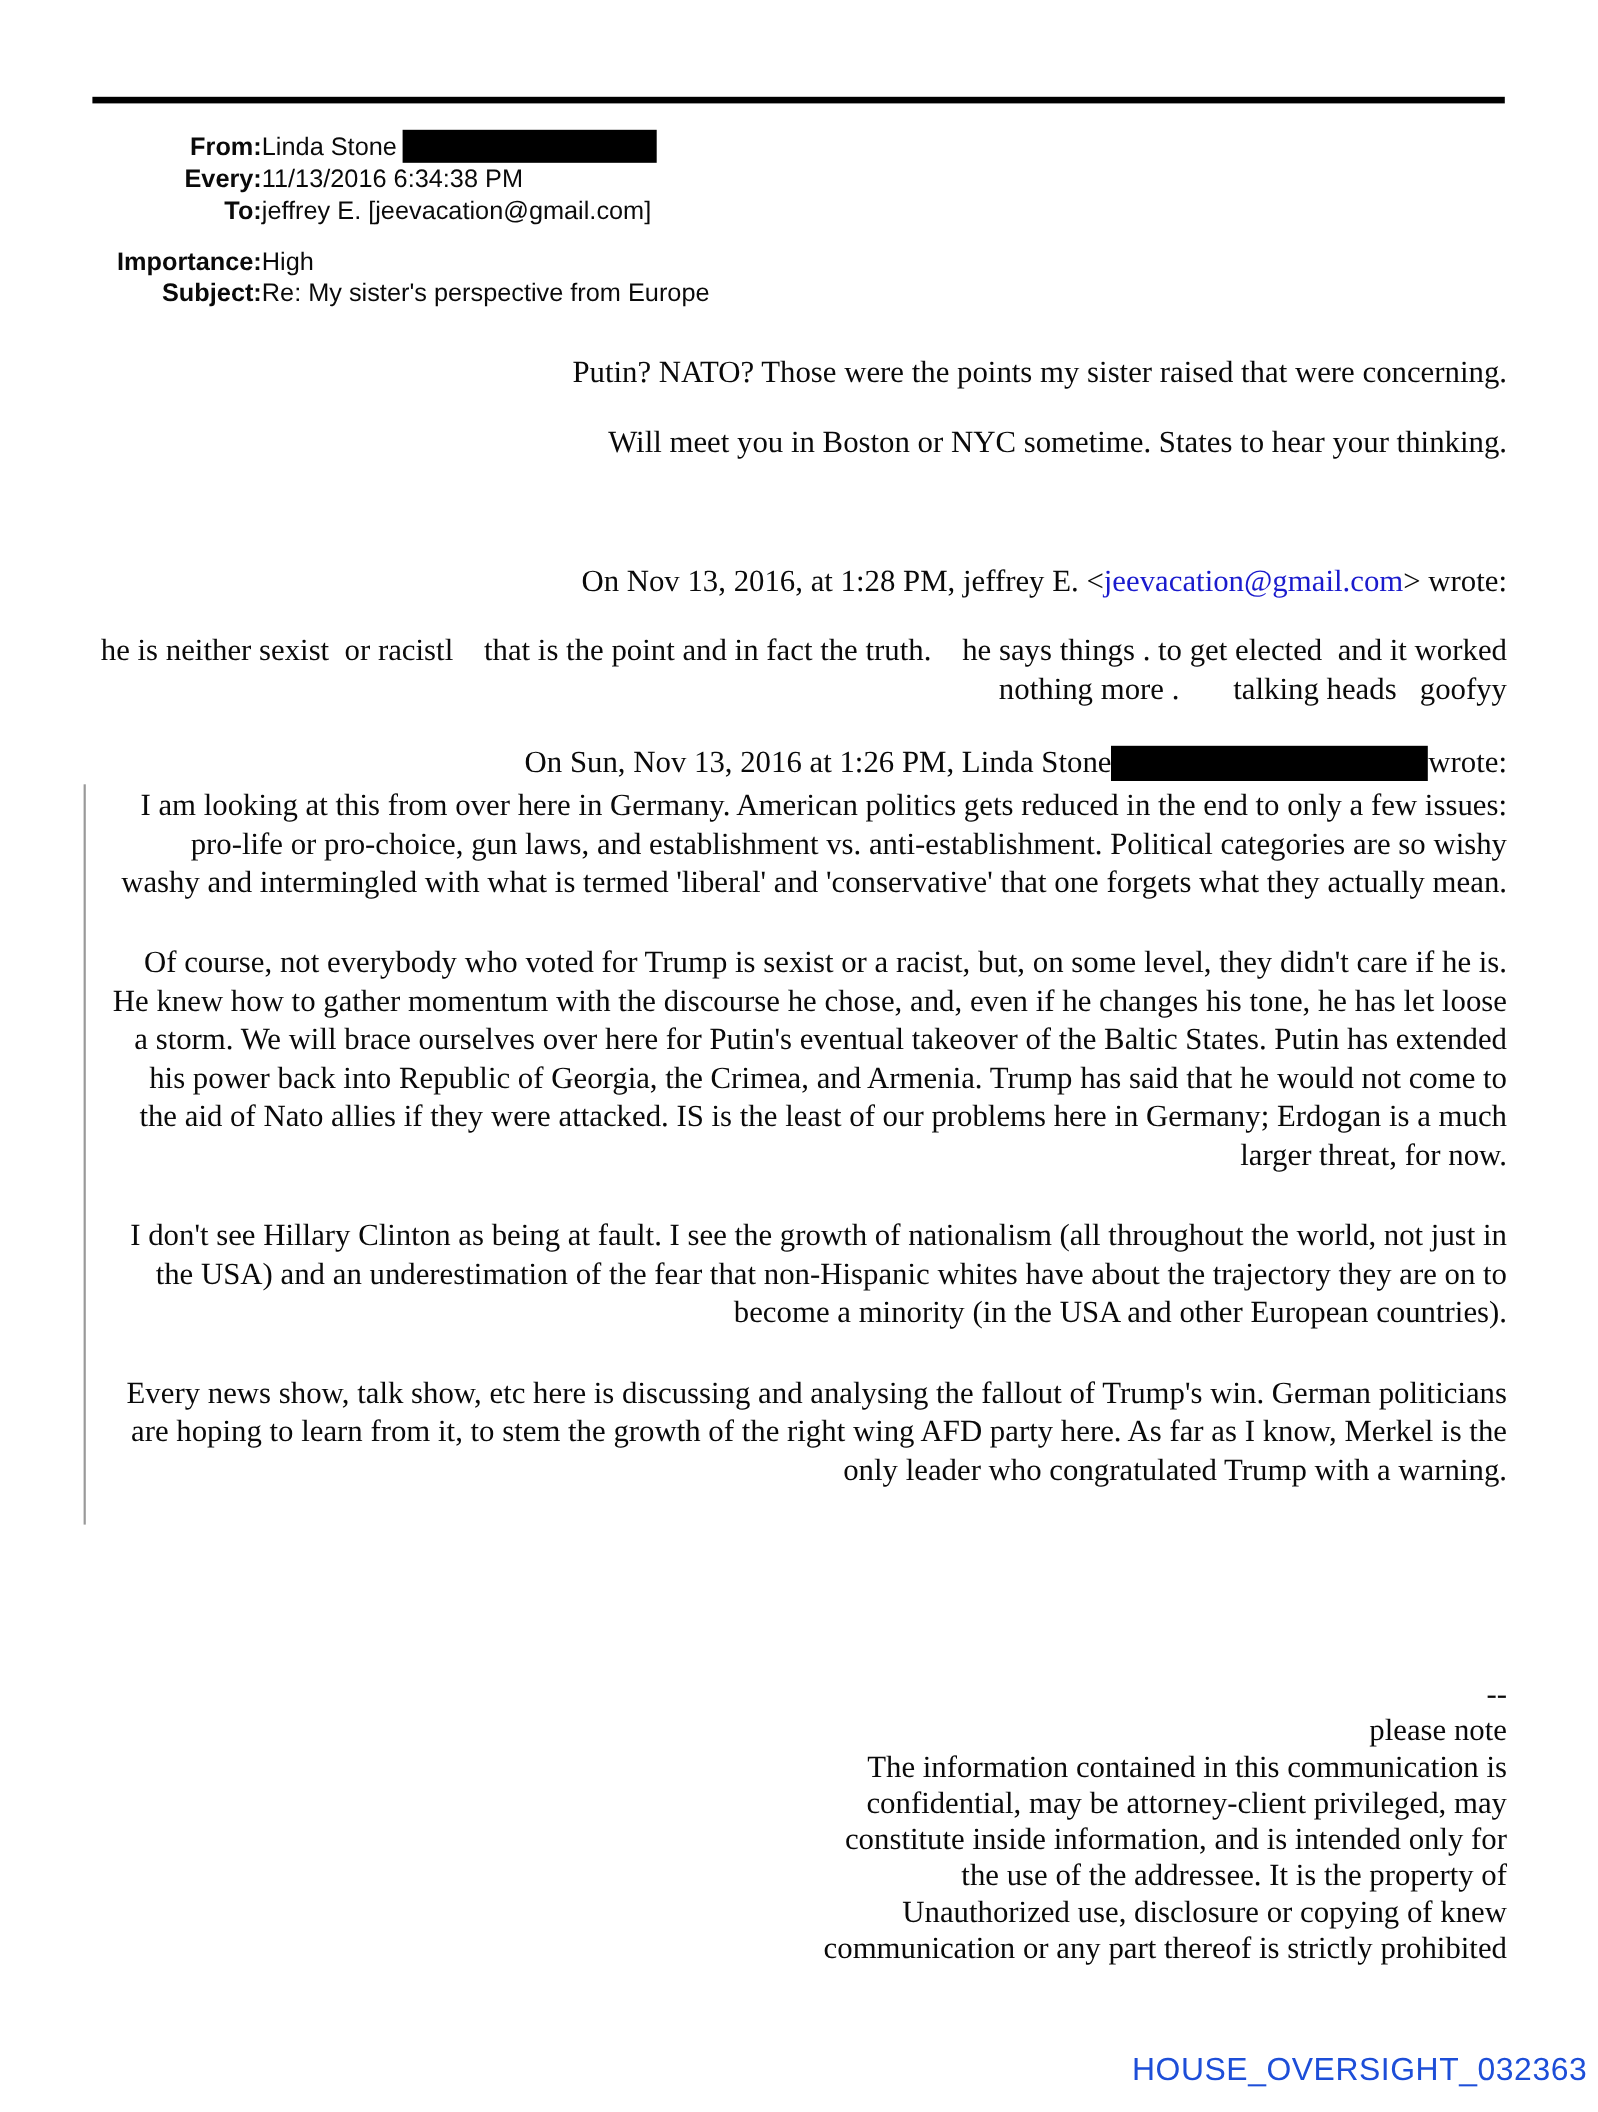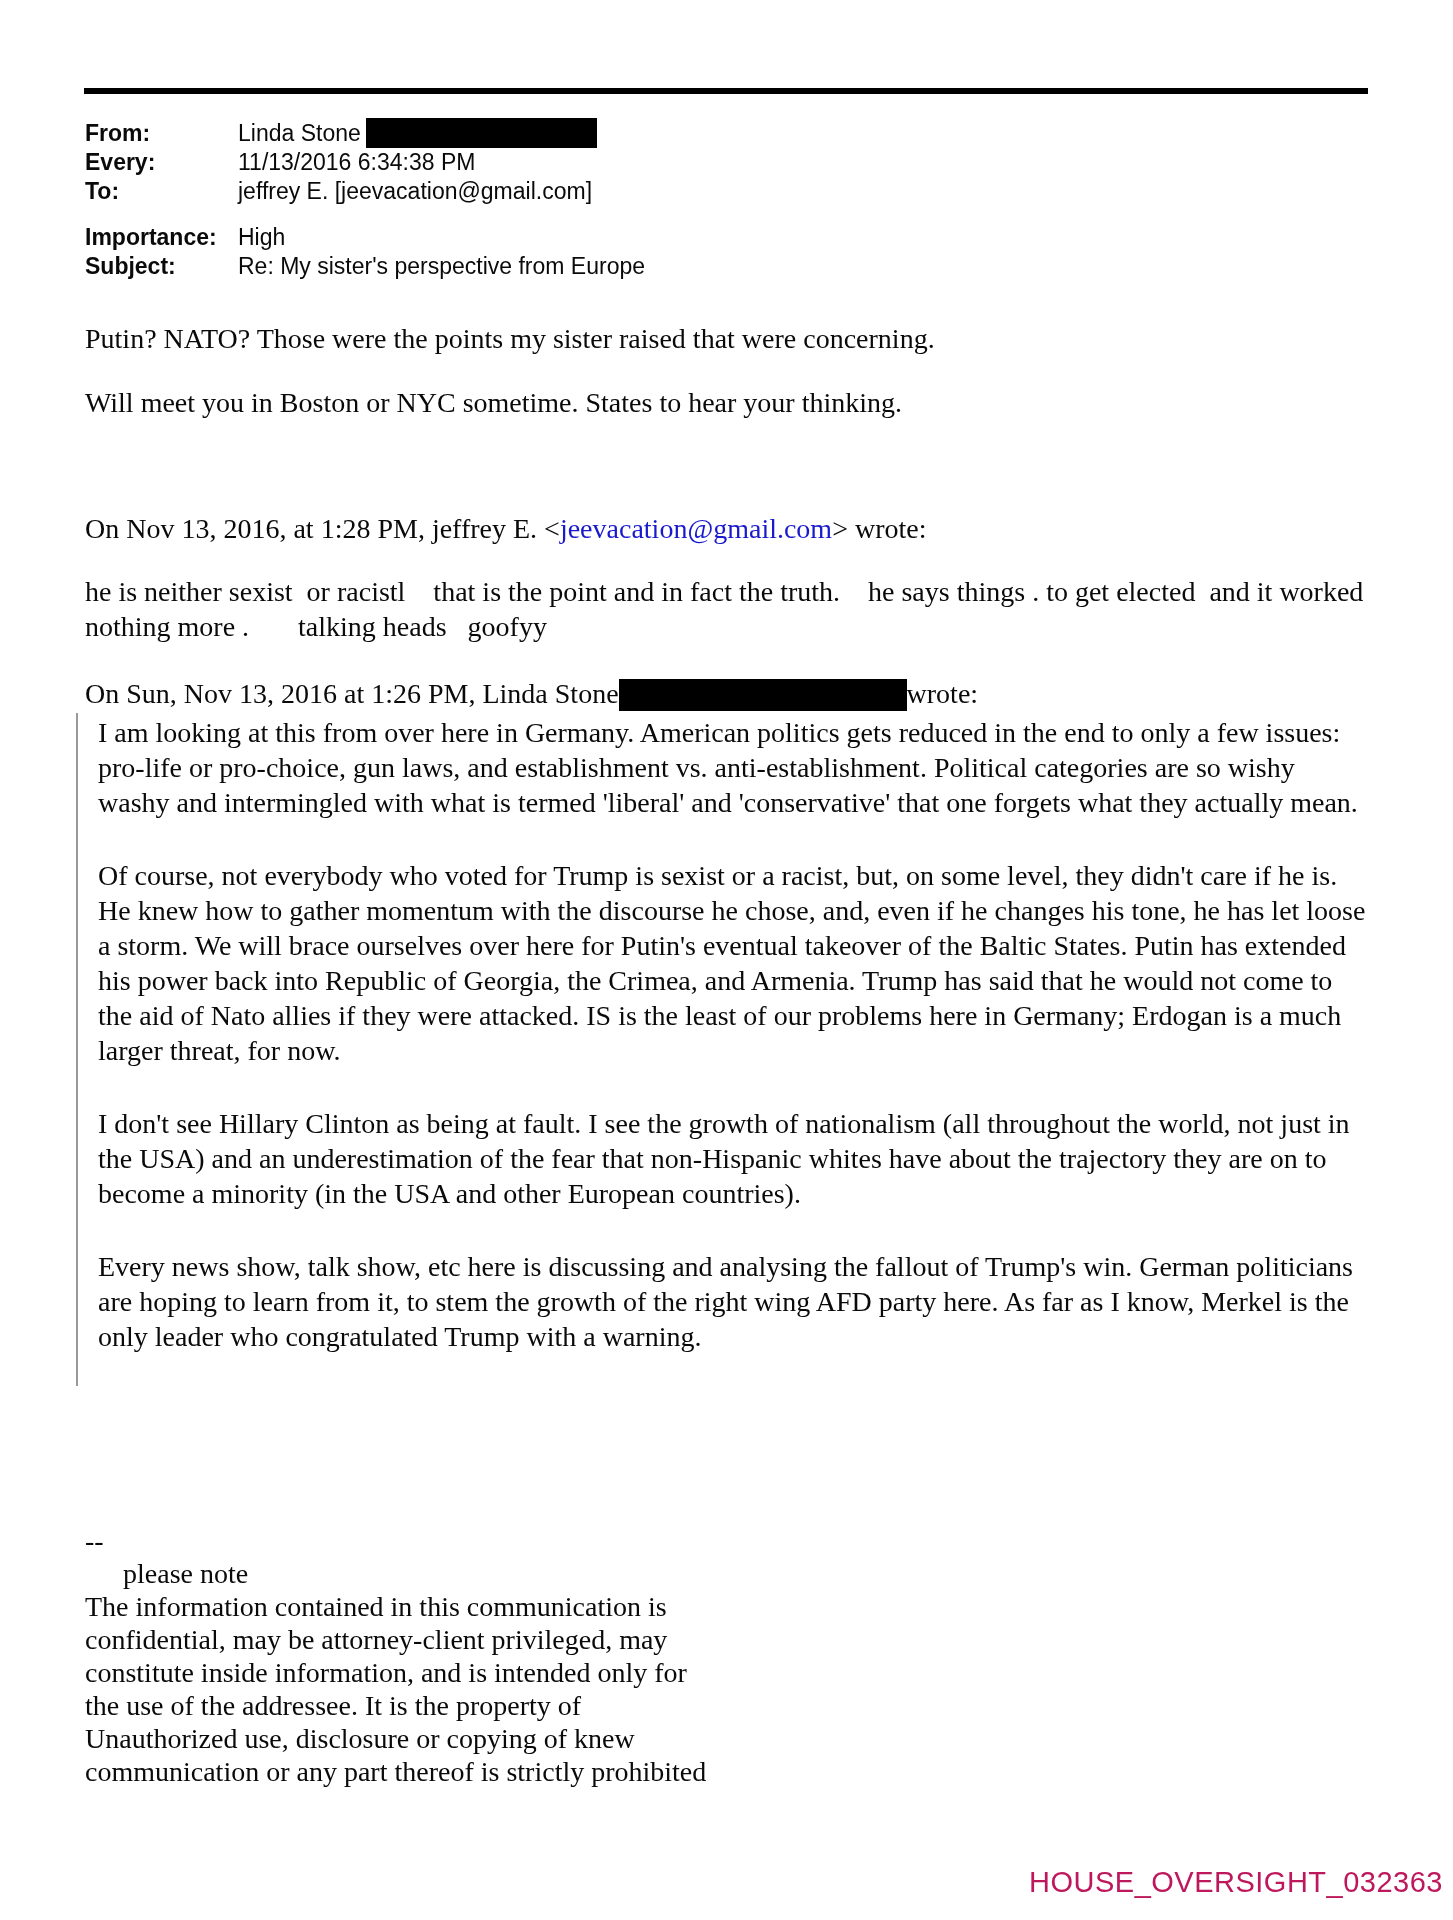--- a/index.html
+++ b/index.html
@@ -3,20 +3,21 @@
 <meta charset="utf-8">
 <style>
   html, body { margin: 0; padding: 0; background: #ffffff; }
   .page {
     position: relative;
     width: 1453px;
     height: 1920px;
     background: #ffffff;
     overflow: hidden;
     color: #0a0a0a;
+    text-align: right;
   }
   .top-rule {
     margin: 88px 85px 0 84px;
     height: 6px;
     background: #000000;
   }
   .header {
     margin: 24px 0 0 85px;
     font-family: "Liberation Sans", sans-serif;
     font-size: 23px;
@@ -60,21 +61,21 @@
     line-height: 33px;
   }
   .signature div { white-space: pre-wrap; }
   .sig-note { padding-left: 38px; }
   .bates {
     position: absolute;
     top: 1866px;
     right: 10px;
     font-family: "Liberation Sans", sans-serif;
     font-size: 29px;
-    color: #be185d;
+    color: #1d4ed8;
     letter-spacing: 0.5px;
   }
 </style>
 </head>
 <body>
 
 <div class="page">
 
   <div class="top-rule"></div>
 

